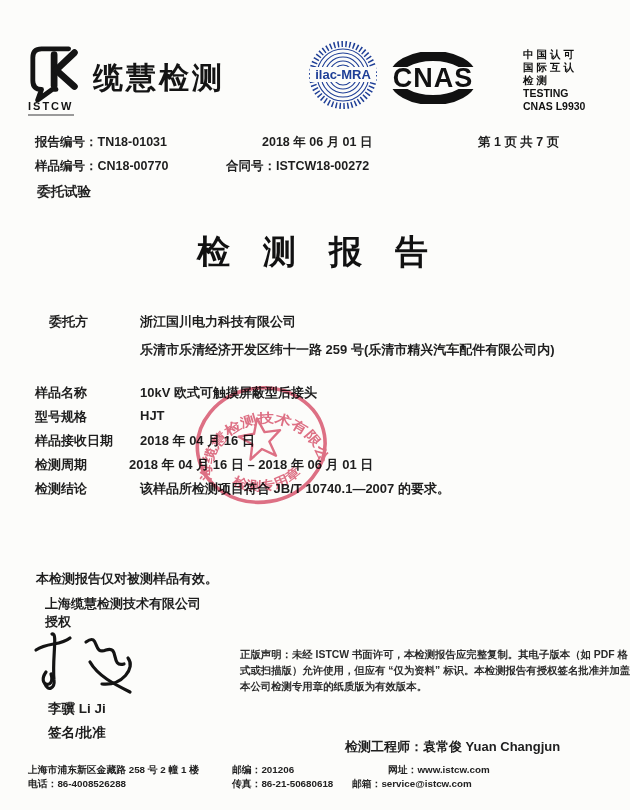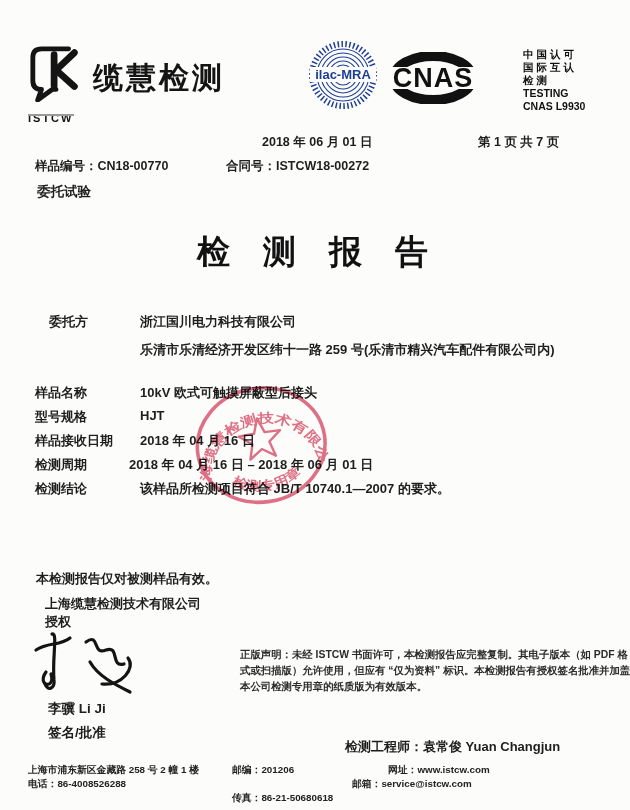--- a/index.html
+++ b/index.html
@@ -36,21 +36,21 @@
 <div class="page">
 
   <div class="abs" style="left:28px;top:44px;">
     <svg width="58" height="58" viewBox="0 0 60 60">
       <path d="M42 5 H14 Q5 5 5 14 V38 Q5 47 14 47 L10 58 L25 47 H29" fill="none" stroke="#141414" stroke-width="5" stroke-linejoin="round" stroke-linecap="round"></path>
       <path d="M27 11 V43" stroke="#141414" stroke-width="7" stroke-linecap="round"></path>
       <path d="M29 27 L48 9" stroke="#141414" stroke-width="7" stroke-linecap="round"></path>
       <path d="M29 27 L48 44" stroke="#141414" stroke-width="7" stroke-linecap="round"></path>
     </svg>
   </div>
-  <div class="abs logo-abbr" style="left:28px;top:100px;margin-top:12px;">ISTCW</div>
+  <div class="abs logo-abbr" style="left:28px;top:100px;">ISTCW</div>
   <div class="abs logo-tagline" style="left:28px;top:114px;"></div>
   <div class="abs logo-name" style="left:93px;top:58px;">缆慧检测</div>
 
   <div class="abs" style="left:308px;top:40px;">
     <svg width="70" height="70" viewBox="0 0 70 70">
       <circle cx="35" cy="35" r="31" fill="none" stroke="#1e3e96" stroke-width="6" stroke-dasharray="1.5,2.4"></circle>
       <circle cx="35" cy="35" r="26" fill="none" stroke="#1e3e96" stroke-width="1.1"></circle>
       <circle cx="35" cy="35" r="22" fill="none" stroke="#1e3e96" stroke-width="1.1"></circle>
       <circle cx="35" cy="35" r="18" fill="none" stroke="#1e3e96" stroke-width="1.1"></circle>
       <circle cx="35" cy="35" r="14" fill="none" stroke="#1e3e96" stroke-width="1.1"></circle>
@@ -69,20 +69,21 @@
   </div>
 
   <div class="abs accred" style="left:483px;top:48px;margin-left:40px;">
     <div class="cn">中国认可</div>
     <div class="cn">国际互认</div>
     <div class="cn">检测</div>
     <div>TESTING</div>
     <div>CNAS L9930</div>
   </div>
 
+  <div class="abs meta" style="left:35px;top:134px;"><span>报告编号：</span><span>TN18-01031</span></div>
   <div class="abs meta" style="left:262px;top:134px;">2018 年 06 月 01 日</div>
   <div class="abs meta" style="left:478px;top:134px;">第 1 页 共 7 页</div>
 
   <div class="abs meta" style="left:35px;top:158px;"><span>样品编号：</span><span>CN18-00770</span></div>
   <div class="abs meta" style="left:226px;top:158px;"><span>合同号：</span><span>ISTCW18-00272</span></div>
 
   <div class="abs meta" style="left:37px;top:183px;font-size:13.5px;">委托试验</div>
 
   <div class="abs title" style="left:197px;top:230px;">检测报告</div>
 
@@ -142,17 +143,17 @@
   <div class="abs signer" style="left:48px;top:700px;">李骥 Li Ji</div>
   <div class="abs signer" style="left:48px;top:724px;">签名/批准</div>
 
   <div class="abs disclaimer" style="left:240px;top:647px;width:392px;">正版声明：未经 ISTCW 书面许可，本检测报告应完整复制。其电子版本（如 PDF 格式或扫描版）允许使用，但应有 “仅为资料” 标识。本检测报告有授权签名批准并加盖本公司检测专用章的纸质版为有效版本。</div>
 
   <div class="abs engineer" style="left:345px;top:738px;"><span>检测工程师：</span><span>袁常俊 Yuan Changjun</span></div>
 
   <div class="abs footer-line" style="left:28px;top:763px;">上海市浦东新区金藏路 258 号 2 幢 1 楼</div>
   <div class="abs footer-line" style="left:28px;top:777px;">电话：86-4008526288</div>
   <div class="abs footer-line" style="left:232px;top:763px;">邮编：201206</div>
-  <div class="abs footer-line" style="left:232px;top:777px;margin-top:14px;">传真：86-21-50680618</div>
+  <div class="abs footer-line" style="left:232px;top:777px;">传真：86-21-50680618</div>
   <div class="abs footer-line" style="left:352px;top:763px;margin-left:36px;">网址：www.istcw.com</div>
   <div class="abs footer-line" style="left:352px;top:777px;">邮箱：service@istcw.com</div>
 
 </div>
 
 </body></html>

